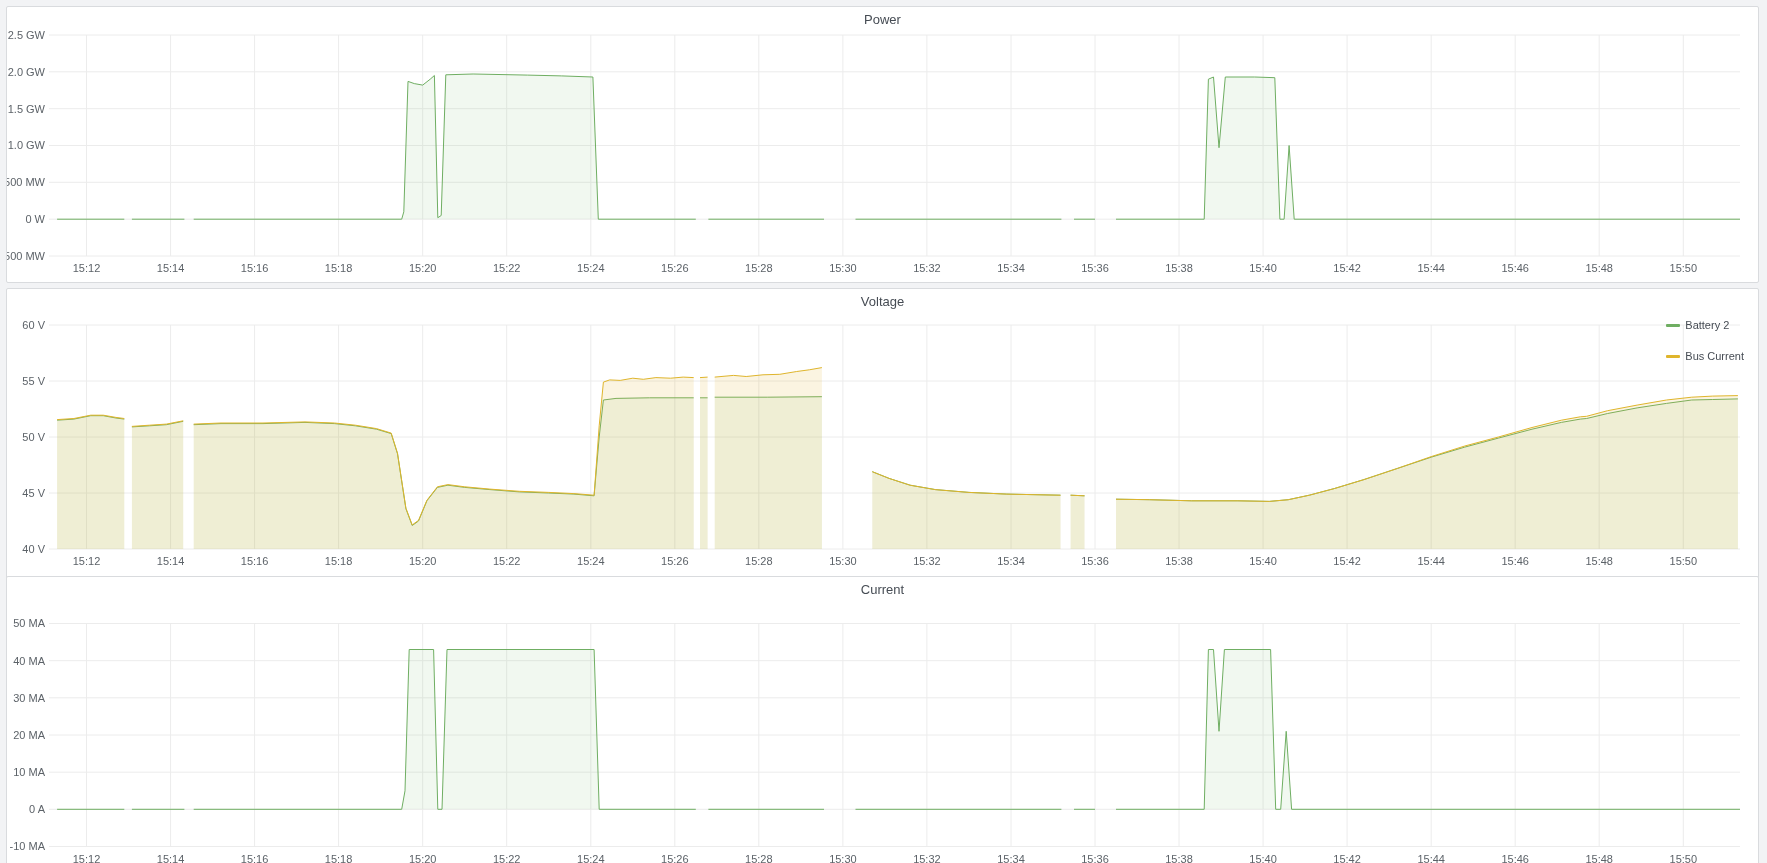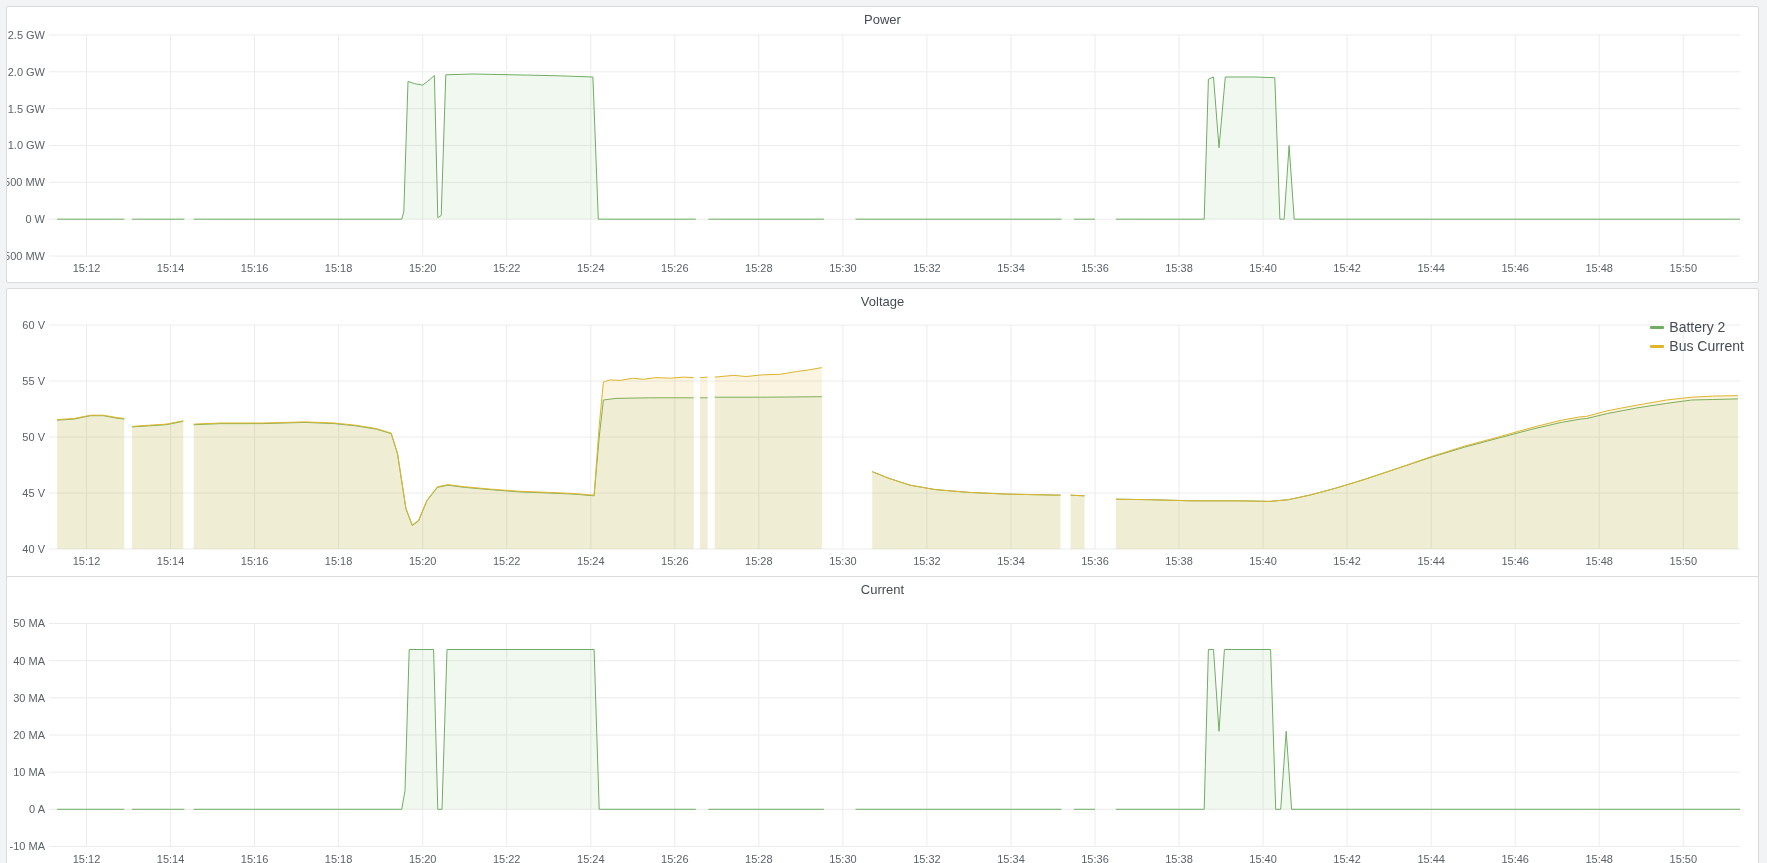--- a/index.html
+++ b/index.html
@@ -25,22 +25,22 @@
     position:absolute; top:5px; left:0; right:0;
     text-align:center;
     font-size:13px; font-weight:500; color:#464c54;
     z-index:2; pointer-events:auto;
   }
   svg.chart { position:absolute; left:0; top:0; width:100%; height:100%; display:block; }
   .grid-line   { stroke:#ececec; stroke-width:1; }
   .tick-label  { font-size:11px; fill:#5c6268; font-family:"Liberation Sans",sans-serif; }
   .legend {
     position:absolute; top:30px; right:14px; z-index:3;
-    display:flex; flex-direction:column; gap:3px;
-    font-size:14px; color:#464c54;
+    display:flex; flex-direction:column; gap:19px;
+    font-size:11px; color:#464c54;
   }
   .legend-item { display:flex; align-items:center; gap:5px; cursor:pointer; }
   .legend-dash { width:14px; height:3px; border-radius:1px; flex:0 0 auto; }
 </style>
 </head>
 <body>
 
 <div class="panel" id="panel-power">
   <div class="panel-title">Power</div>
   <svg class="chart" viewBox="0 0 1751 275">

